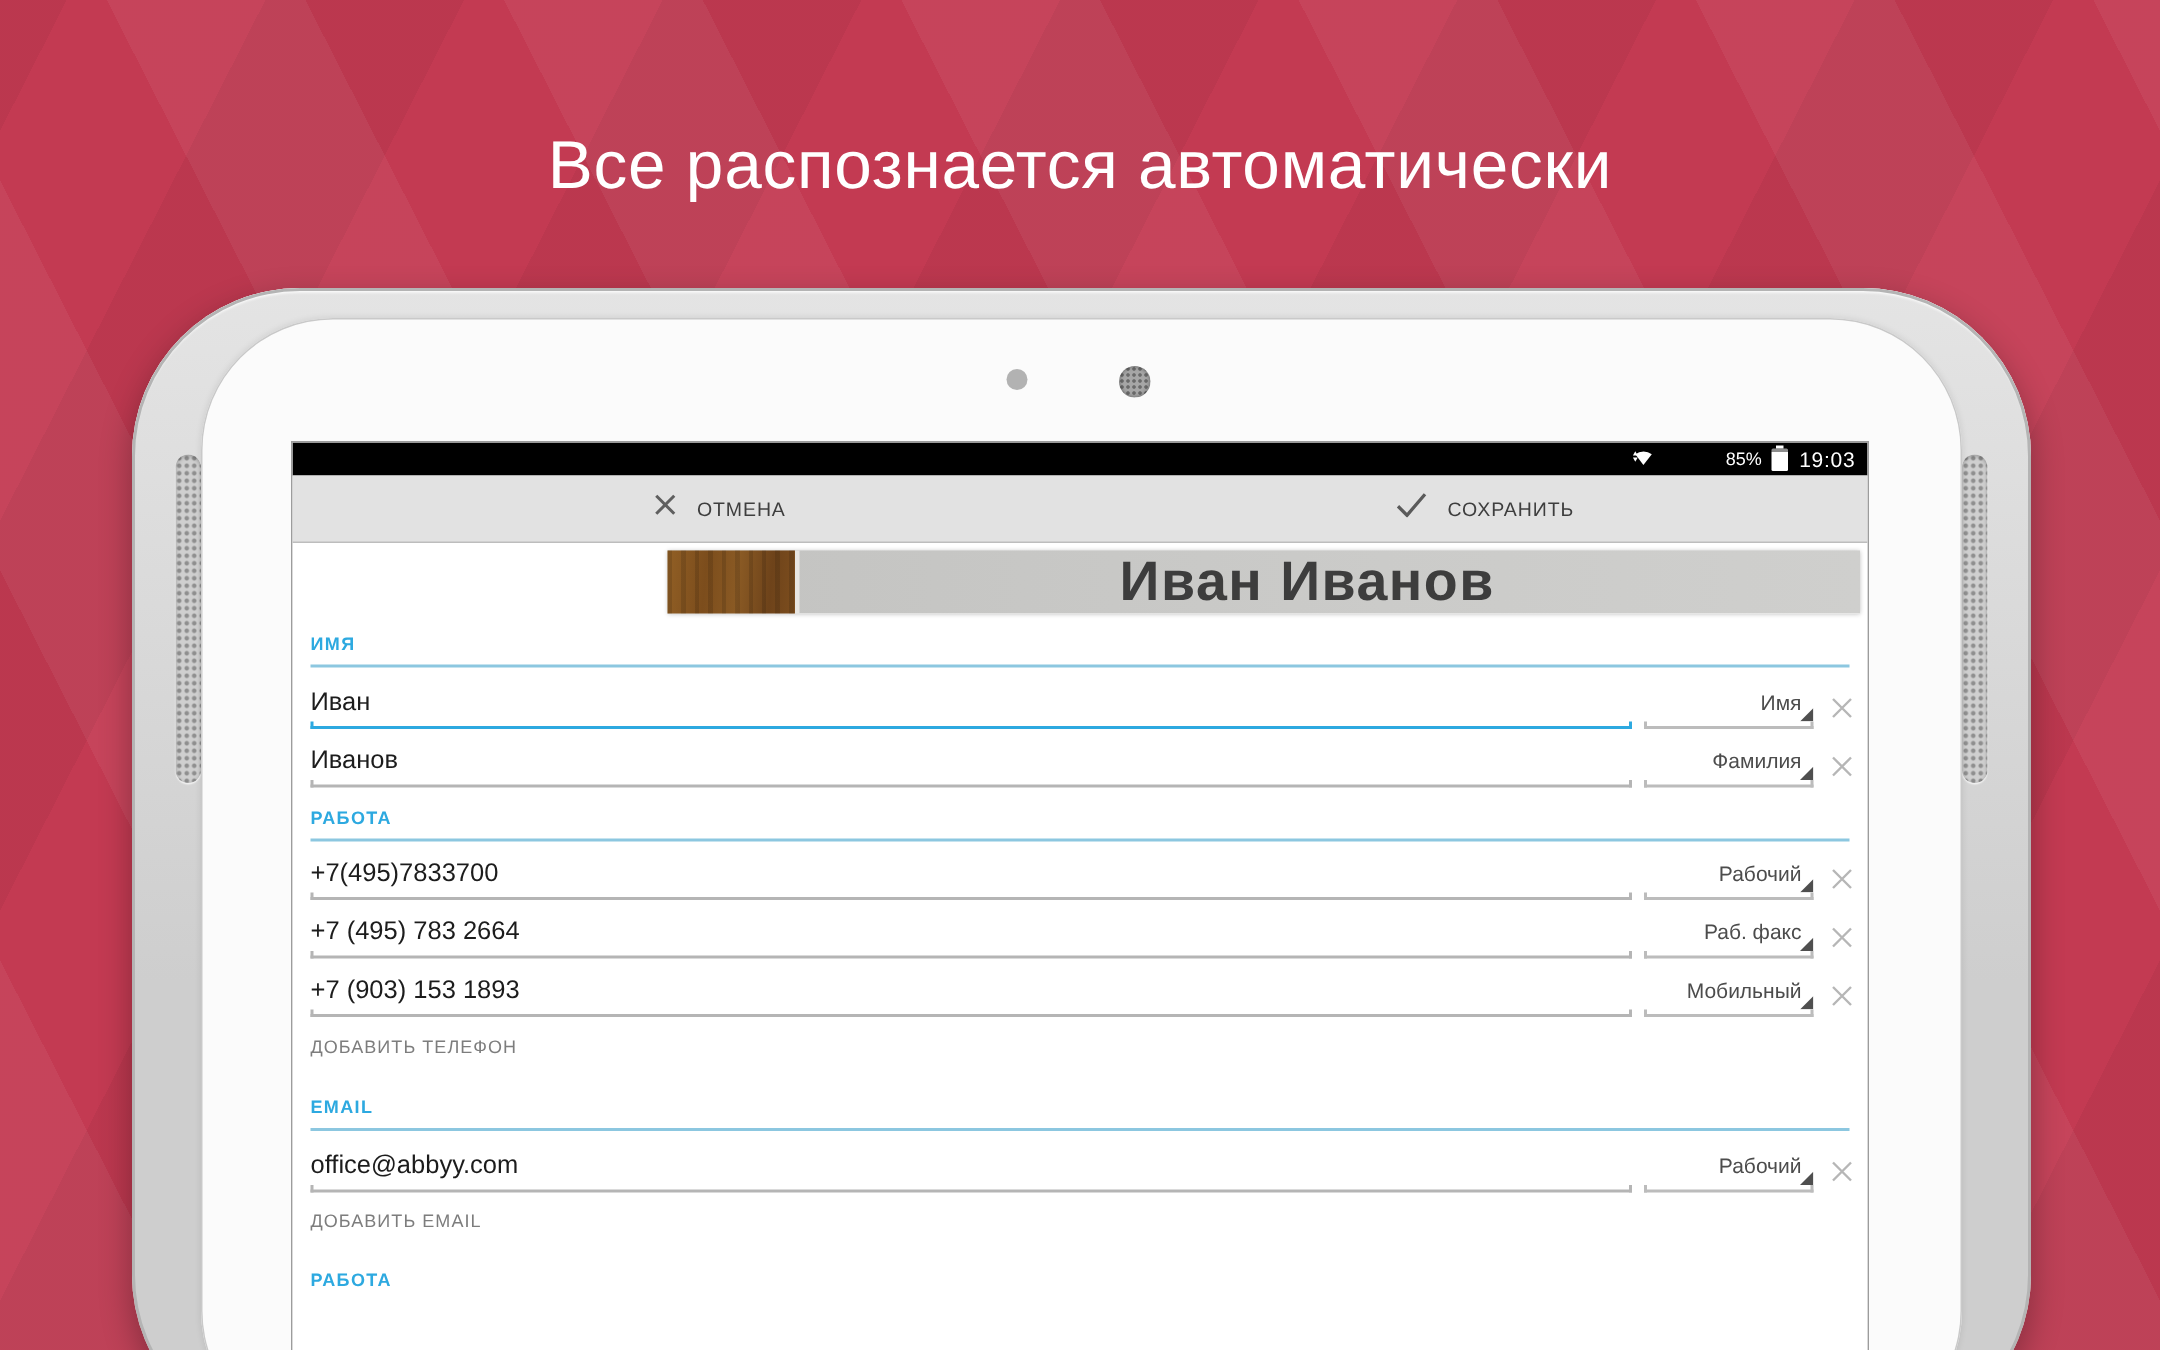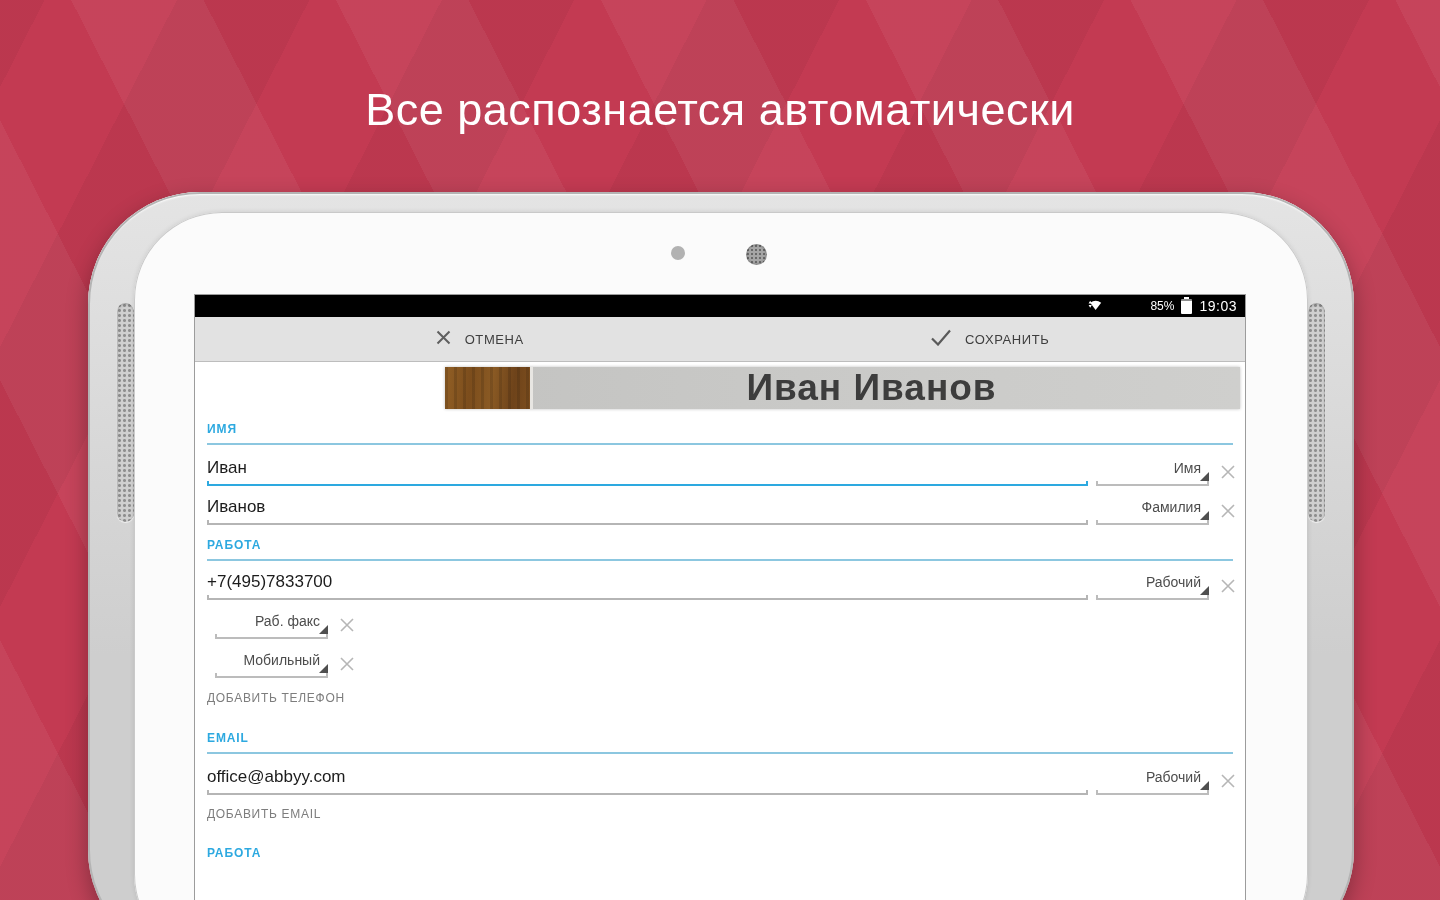--- a/index.html
+++ b/index.html
@@ -252,33 +252,41 @@
             <div class="spin-line"></div>
           </div>
           <div class="remove">
             <svg width="16" height="16" viewBox="0 0 16 16">
                 <path d="M2 2 L14 14 M14 2 L2 14" stroke="#b6b6b6" stroke-width="1.6" fill="none"></path>
               </svg>
           </div>
         </div>
 
         <div class="row">
+          <div class="f-wrap">
+            <div class="f-value">+7 (495) 783 2664</div>
+            <div class="f-line"></div>
+          </div>
           <div class="spin">
             <span class="spin-label">Раб. факс</span>
             <span class="spin-caret"></span>
             <div class="spin-line"></div>
           </div>
           <div class="remove">
             <svg width="16" height="16" viewBox="0 0 16 16">
                 <path d="M2 2 L14 14 M14 2 L2 14" stroke="#b6b6b6" stroke-width="1.6" fill="none"></path>
               </svg>
           </div>
         </div>
 
         <div class="row">
+          <div class="f-wrap">
+            <div class="f-value">+7 (903) 153 1893</div>
+            <div class="f-line"></div>
+          </div>
           <div class="spin">
             <span class="spin-label">Мобильный</span>
             <span class="spin-caret"></span>
             <div class="spin-line"></div>
           </div>
           <div class="remove">
             <svg width="16" height="16" viewBox="0 0 16 16">
                 <path d="M2 2 L14 14 M14 2 L2 14" stroke="#b6b6b6" stroke-width="1.6" fill="none"></path>
               </svg>
           </div>

